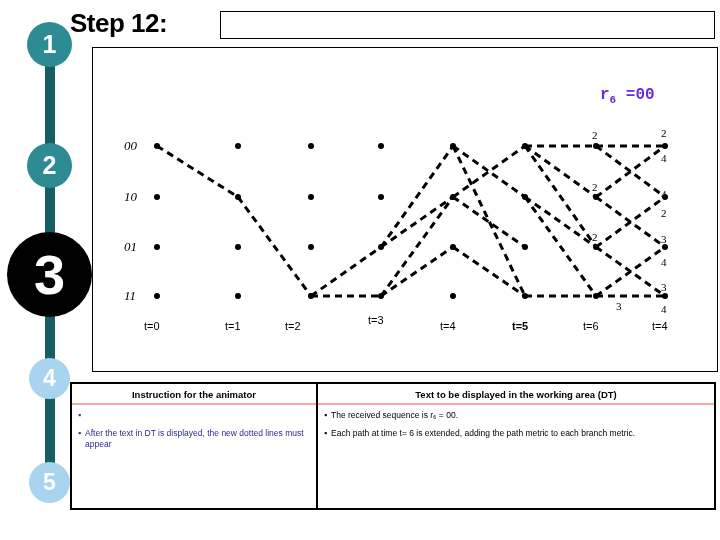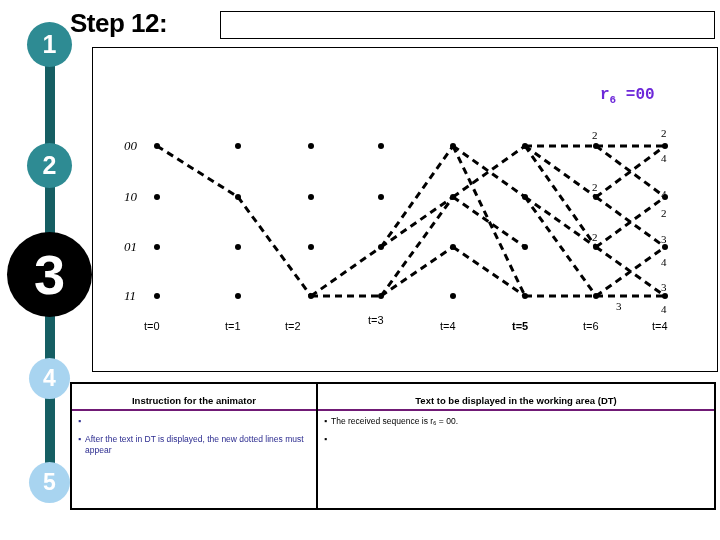--- a/index.html
+++ b/index.html
@@ -83,21 +83,21 @@
     position:absolute;left:70px;top:382px;width:646px;height:128px;
     border:2px solid #000;background:#fff;
     box-sizing:border-box;
     display:flex;
   }
   .tcol{box-sizing:border-box;height:100%;}
   .tcol.left{width:246px;border-right:2px solid #000;}
   .tcol.right{flex:1;}
   .thead{
     text-align:center;font-size:9.5px;font-weight:bold;color:#000;
-    padding:11px 2px 3px 2px;border-bottom:2px solid #701a75;
+    padding:5px 2px 3px 2px;border-bottom:2px solid #fca5a5;
     font-family:"Liberation Sans",sans-serif;
   }
   .tbody{padding:5px 6px 0 6px;}
   .bullet-line{
     display:flex;font-size:8.5px;line-height:1.3;margin-bottom:7px;
     font-family:"Liberation Sans",sans-serif;
   }
   .bullet-line .dot{margin-right:4px;line-height:1.3;}
   .tcol.left .bullet-line{color:#2b2b8f;}
   .tcol.right .bullet-line{color:#000000;}
@@ -228,16 +228,17 @@
   </div>
   <div class="tcol right">
     <div class="thead">Text to be displayed in the working area (DT)</div>
     <div class="tbody" id="col2-body">
         <div class="bullet-line">
           <span class="dot">▪</span>
           <span>The received sequence is  r₆ = 00.</span>
         </div>
         <div class="bullet-line">
           <span class="dot">▪</span>
+          <span>Each path at time t= 6 is extended, adding the path metric to each branch metric.</span>
         </div>
       </div>
   </div>
 </div>
 
 </body></html>

